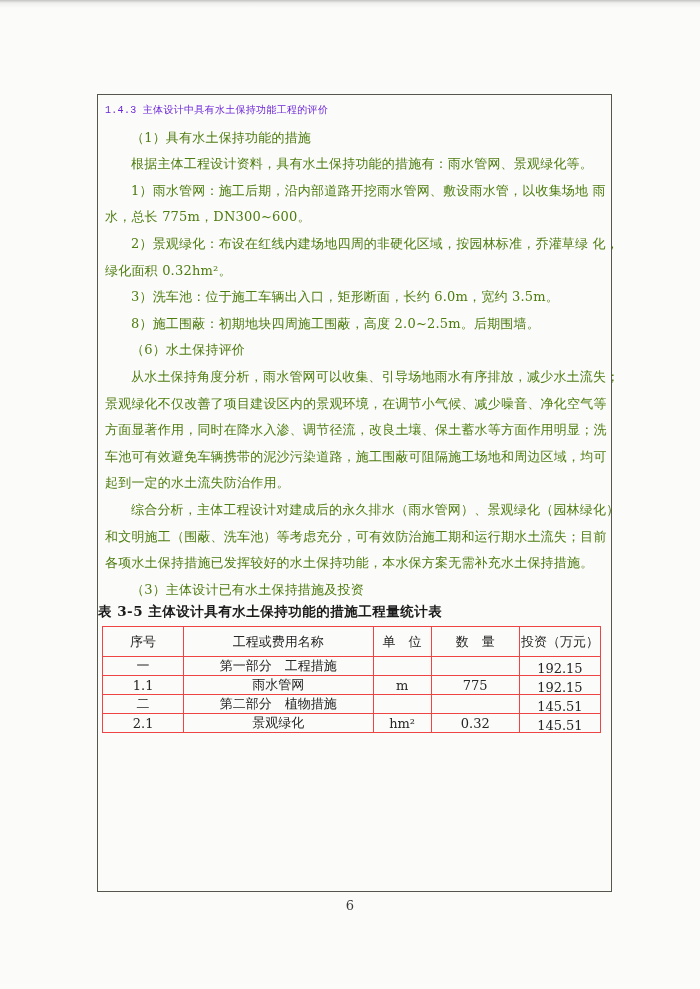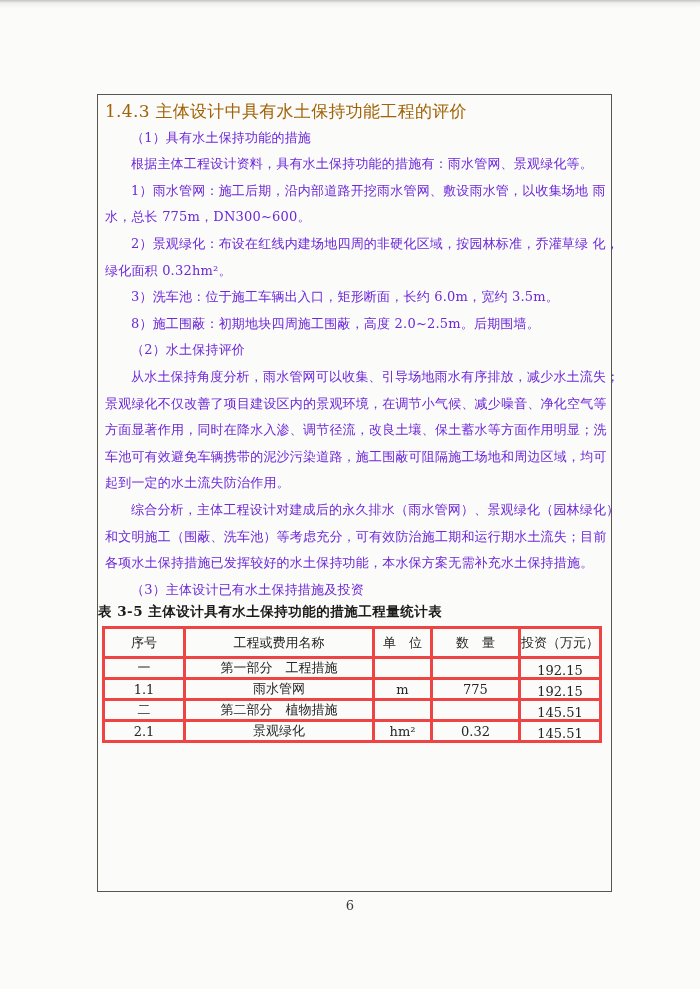--- a/index.html
+++ b/index.html
@@ -20,37 +20,37 @@
     border:1px solid #56564f;
     background:transparent;
   }
   .content{
     position:absolute;left:7px;right:6px;top:3px;
   }
   .tline{
     height:26.6px;line-height:26.6px;
     font-size:13px;letter-spacing:0.2px;
     white-space:nowrap;overflow:visible;
-    color:#6d28d9;
+    color:#4d7c0f;
   }
   .tline.ind{ padding-left:26px; }
-  .tline.heading{ font-size:17px; letter-spacing:0.3px; color:#a16207; }
+  .tline.heading{ font-size:10px; letter-spacing:0.3px; color:#6d28d9;font-family:Liberation Mono, monospace; }
   .caption{
     position:absolute;top:505px;left:0;right:0;height:22px;line-height:22px;
     text-align:left;font-weight:bold;font-size:13.5px;letter-spacing:0.5px;color:#1b1b1b;
   }
   .table-wrap{
     position:absolute;top:531px;left:4px;width:499px;
   }
   table.measures{
     width:499px;table-layout:fixed;border-collapse:collapse;
     font-size:13px;color:#262626;
   }
   table.measures th, table.measures td{
-    border:3px solid #ef4444;
+    border:1px solid #ef4444;
     text-align:center;vertical-align:middle;
     padding:0;overflow:hidden;white-space:nowrap;
     font-weight:normal;
   }
   table.measures{ border:1.5px solid #353531; }
   tr.hdr{ height:30px; }
   tr.rw{ height:18.8px; }
   td.invest{ }
   td.invest span{ display:inline-block; transform:translateY(1.5px); }
   .page-number{
@@ -67,21 +67,21 @@
   <div class="content">
     <div class="tline heading">1.4.3 主体设计中具有水土保持功能工程的评价</div>
     <div class="tline ind">（1）具有水土保持功能的措施</div>
     <div class="tline ind">根据主体工程设计资料，具有水土保持功能的措施有：雨水管网、景观绿化等。</div>
     <div class="tline ind">1）雨水管网：施工后期，沿内部道路开挖雨水管网、敷设雨水管，以收集场地 雨</div>
     <div class="tline">水，总长 775m，DN300~600。</div>
     <div class="tline ind">2）景观绿化：布设在红线内建场地四周的非硬化区域，按园林标准，乔灌草绿 化，</div>
     <div class="tline">绿化面积 0.32hm²。</div>
     <div class="tline ind">3）洗车池：位于施工车辆出入口，矩形断面，长约 6.0m，宽约 3.5m。</div>
     <div class="tline ind">8）施工围蔽：初期地块四周施工围蔽，高度 2.0~2.5m。后期围墙。</div>
-    <div class="tline ind">（2）水土保持评价</div>
+    <div class="tline ind">（6）水土保持评价</div>
     <div class="tline ind">从水土保持角度分析，雨水管网可以收集、引导场地雨水有序排放，减少水土流失；</div>
     <div class="tline">景观绿化不仅改善了项目建设区内的景观环境，在调节小气候、减少噪音、净化空气等</div>
     <div class="tline">方面显著作用，同时在降水入渗、调节径流，改良土壤、保土蓄水等方面作用明显；洗</div>
     <div class="tline">车池可有效避免车辆携带的泥沙污染道路，施工围蔽可阻隔施工场地和周边区域，均可</div>
     <div class="tline">起到一定的水土流失防治作用。</div>
     <div class="tline ind">综合分析，主体工程设计对建成后的永久排水（雨水管网）、景观绿化（园林绿化）</div>
     <div class="tline">和文明施工（围蔽、洗车池）等考虑充分，可有效防治施工期和运行期水土流失；目前</div>
     <div class="tline">各项水土保持措施已发挥较好的水土保持功能，本水保方案无需补充水土保持措施。</div>
     <div class="tline ind">（3）主体设计已有水土保持措施及投资</div>
   </div>

